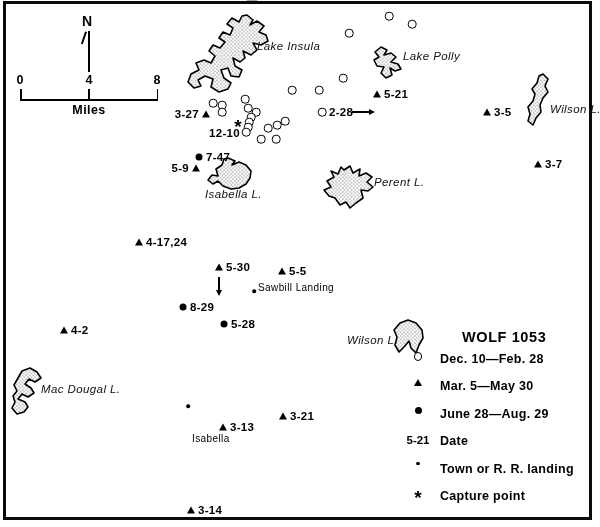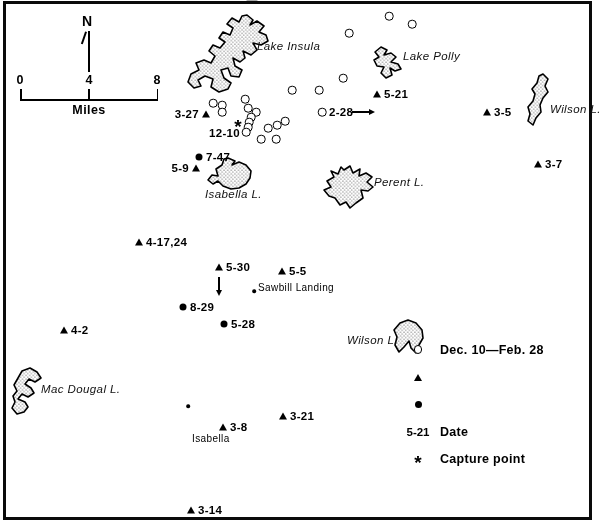--- a/index.html
+++ b/index.html
@@ -33,21 +33,21 @@
                  transform:rotate(19deg);transform-origin:top right;}
   
   .sb-bar{position:absolute;left:20px;top:99px;width:138px;height:2.2px;background:#000;}
   .sb-tick{position:absolute;top:89px;width:1.8px;height:11px;background:#000;}
   .sb-num{position:absolute;top:73px;width:14px;text-align:center;font-weight:bold;font-size:12.5px;}
   .sb-unit{position:absolute;left:54px;top:103px;width:70px;text-align:center;font-weight:bold;font-size:12.5px;letter-spacing:.4px;}
   
   .legend{position:absolute;left:396px;top:329px;width:198px;}
   .legend-title{margin-left:66px;font-weight:bold;font-size:14.5px;letter-spacing:.6px;}
   .legend-rows{margin-top:7px;}
-  .legend-row{height:27.4px;display:flex;align-items:center;}
+  .legend-row{height:27.4px;display:flex;align-items:flex-start;}
   .legend-sym{width:44px;display:flex;justify-content:center;align-items:center;
               font-weight:bold;font-size:11.5px;flex:0 0 44px;}
   .legend-sym .shape-asterisk{transform:translateY(4px);}
   .legend-label{font-weight:bold;font-size:12.5px;letter-spacing:.3px;white-space:nowrap;}
 </style>
 </head>
 <body>
 
 <div class="stage">
 
@@ -135,21 +135,21 @@
       <span class="pt-label right" style="left: 289px; top: 271px;">5-5</span>
       <span class="pt shape-dot" style="left: 183px; top: 307px;"></span>
       <span class="pt-label right" style="left: 190px; top: 307px;">8-29</span>
       <span class="pt shape-dot" style="left: 224px; top: 324px;"></span>
       <span class="pt-label right" style="left: 231px; top: 324px;">5-28</span>
       <span class="pt shape-triangle" style="left: 64px; top: 330px;"></span>
       <span class="pt-label right" style="left: 71px; top: 330px;">4-2</span>
       <span class="pt shape-triangle" style="left: 283px; top: 416px;"></span>
       <span class="pt-label right" style="left: 290px; top: 416px;">3-21</span>
       <span class="pt shape-triangle" style="left: 223px; top: 427px;"></span>
-      <span class="pt-label right" style="left: 230px; top: 427px;">3-8</span>
+      <span class="pt-label right" style="left: 230px; top: 427px;">3-13</span>
       <span class="pt shape-triangle" style="left: 191px; top: 510px;"></span>
       <span class="pt-label right" style="left: 198px; top: 510px;">3-14</span>
       <span class="pt shape-town" style="left: 254px; top: 291px;"></span>
       <span class="town-label" style="left: 258px; top: 289px;">Sawbill Landing</span>
       <span class="pt shape-town" style="left: 188px; top: 406px;"></span>
       <span class="town-label" style="left: 192px; top: 404px; margin-top: 36px;">Isabella</span>
       <span class="shape-asterisk ast-map" style="left: 238px; top: 125px;">*</span>
       <span class="lake-label" style="left: 257px; top: 40px;">Lake Insula</span>
       <span class="lake-label" style="left: 403px; top: 50px;">Lake Polly</span>
       <span class="lake-label" style="left: 550px; top: 103px;">Wilson L.</span>
@@ -157,43 +157,52 @@
       <span class="lake-label" style="left: 205px; top: 188px;">Isabella L.</span>
       <span class="lake-label" style="left: 347px; top: 334px;">Wilson L.</span>
       <span class="lake-label" style="left: 41px; top: 383px;">Mac Dougal L.</span>
       <span class="arrow-line" style="left: 352px; top: 111.1px; width: 17px; height: 1.8px;"></span>
       <span class="arrow-head" style="left: 369px; top: 108.5px; border-top: 3.5px solid transparent; border-bottom: 3.5px solid transparent; border-left: 6px solid rgb(0, 0, 0);"></span>
       <span class="arrow-line" style="left: 218.1px; top: 277px; width: 1.8px; height: 13px;"></span>
       <span class="arrow-head" style="left: 215.5px; top: 290px; border-left: 3.5px solid transparent; border-right: 3.5px solid transparent; border-top: 6px solid rgb(0, 0, 0);"></span>
     </div>
 
   <div class="legend">
+    <div class="legend-title">WOLF 1053</div>
     <div class="legend-rows" id="legend-rows">
         <div class="legend-row">
           <span class="legend-sym">
             <span class="shape-circle"></span>
           </span>
           <span class="legend-label">Dec. 10—Feb. 28</span>
         </div>
         <div class="legend-row">
           <span class="legend-sym">
             <span class="shape-triangle"></span>
           </span>
+          <span class="legend-label">Mar. 5—May 30</span>
         </div>
         <div class="legend-row">
           <span class="legend-sym">
             <span class="shape-dot"></span>
           </span>
+          <span class="legend-label">June 28—Aug. 29</span>
         </div>
         <div class="legend-row">
           <span class="legend-sym">5-21</span>
           <span class="legend-label">Date</span>
         </div>
         <div class="legend-row">
           <span class="legend-sym">
+            <span class="shape-town"></span>
+          </span>
+          <span class="legend-label">Town or R. R. landing</span>
+        </div>
+        <div class="legend-row">
+          <span class="legend-sym">
             <span class="shape-asterisk">*</span>
           </span>
           <span class="legend-label">Capture point</span>
         </div>
       </div>
   </div>
 
 </div>
 
 </body></html>

